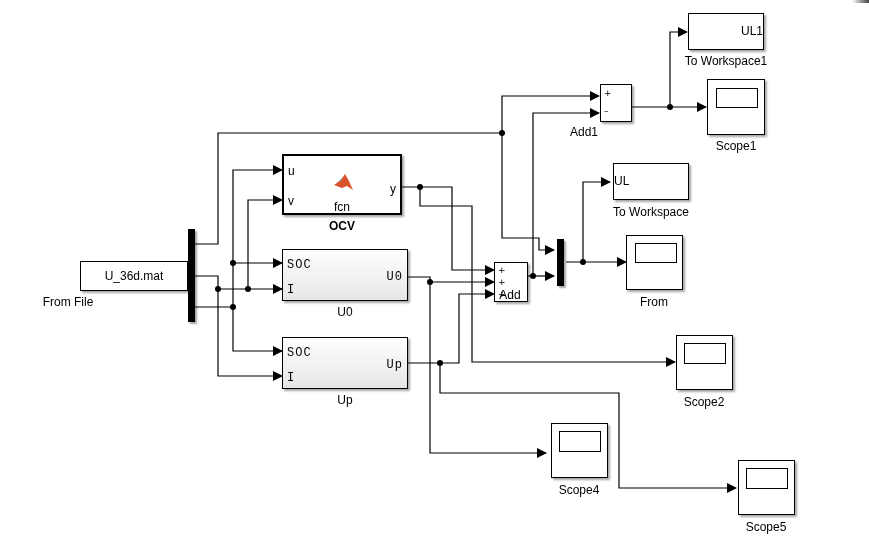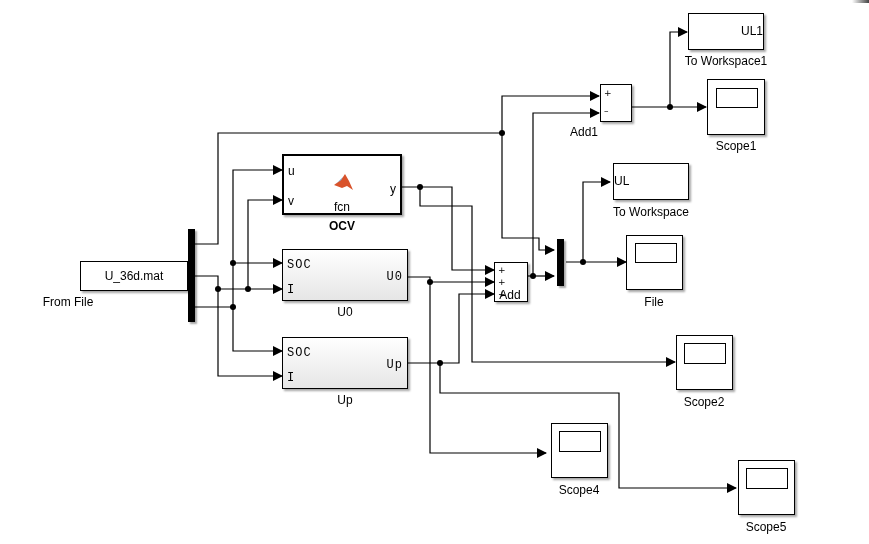--- a/index.html
+++ b/index.html
@@ -134,21 +134,21 @@
 <div class="lbl" style="left:736px;top:139px;text-align:right;">Scope1</div>
 
 <div class="blk" style="left:613px;top:163px;width:76px;height:37px;">
   <span class="inner" style="left:0;right:0;top:10px;text-align:left;">UL</span>
 </div>
 <div class="lbl" style="left:651px;top:205px;">To Workspace</div>
 
 <div class="blk" style="left:626px;top:235px;width:57px;height:55px;">
   <div class="scope-screen" style="left:8px;top:7px;width:40px;height:18px;"></div>
 </div>
-<div class="lbl" style="left:654px;top:295px;">File</div>
+<div class="lbl" style="left:654px;top:295px;">From</div>
 
 <div class="blk" style="left:676px;top:335px;width:57px;height:55px;">
   <div class="scope-screen" style="left:7px;top:7px;width:40px;height:19px;"></div>
 </div>
 <div class="lbl" style="left:704px;top:395px;">Scope2</div>
 
 <div class="blk" style="left:551px;top:423px;width:57px;height:55px;">
   <div class="scope-screen" style="left:7px;top:7px;width:40px;height:19px;"></div>
 </div>
 <div class="lbl" style="left:579px;top:483px;text-align:center;">Scope4</div>

